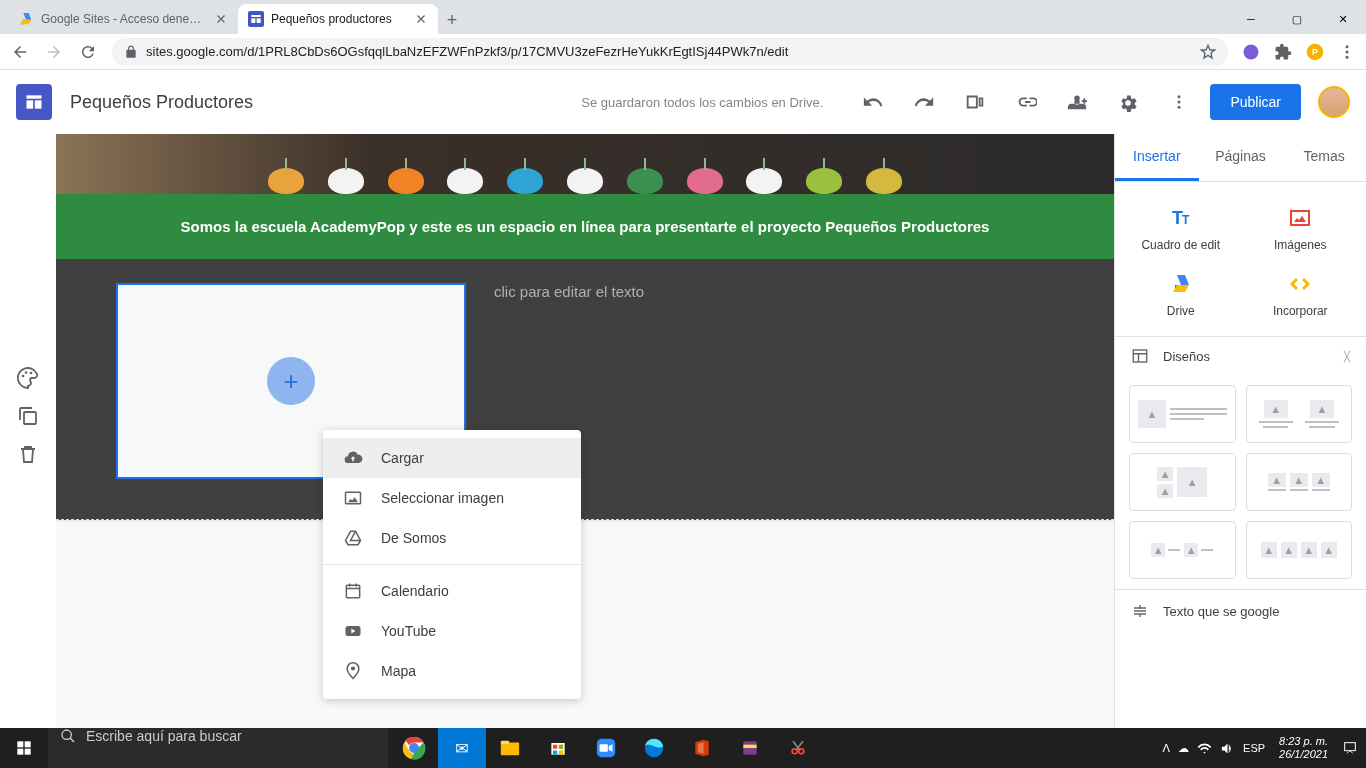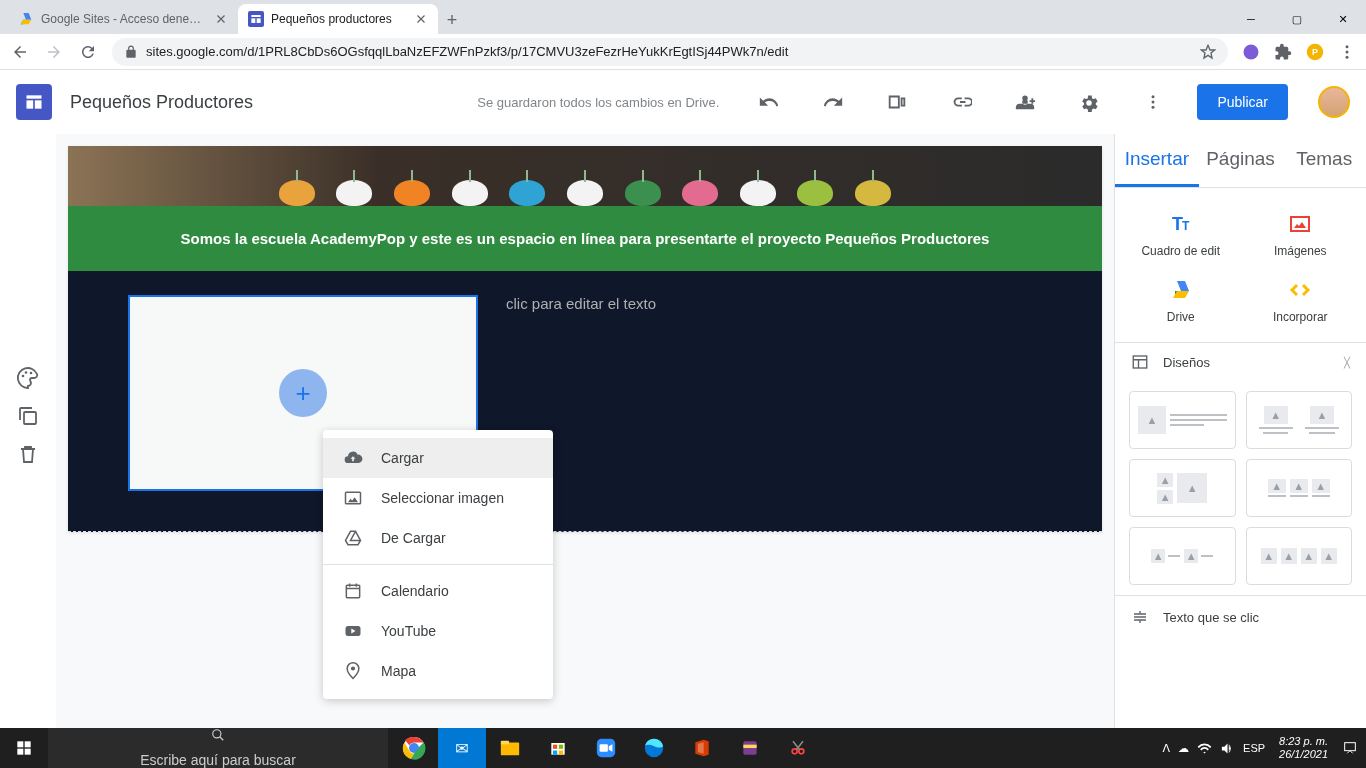--- a/index.html
+++ b/index.html
@@ -23,72 +23,72 @@
 .url-text { flex: 1; white-space: nowrap; overflow: hidden; }
 .lock-icon { color: #5f6368; }
 .ext-icons { display: flex; gap: 14px; align-items: center; }
 .ext-icon { width: 18px; height: 18px; }
 
 
 .app-header { height: 64px; display: flex; align-items: center; padding: 0 16px; gap: 18px; }
 .sites-logo { width: 36px; height: 36px; background: #4557c4; border-radius: 4px; display: flex; align-items: center; justify-content: center; }
 .app-title { font-size: 18px; color: #3c4043; font-weight: 400; }
 .save-status { font-size: 13px; color: #80868b; margin-left: auto; margin-right: 12px; }
-.header-actions { display: flex; gap: 24px; align-items: center; }
+.header-actions { display: flex; gap: 11px; align-items: center; }
 .header-icon { width: 40px; height: 40px; display: flex; align-items: center; justify-content: center; color: #5f6368; cursor: pointer; border-radius: 50%; }
 .publish-btn { background: #1a73e8; color: #fff; border: none; border-radius: 4px; padding: 0 20px; height: 36px; font-size: 14px; font-weight: 500; cursor: pointer; }
 .avatar { width: 32px; height: 32px; border-radius: 50%; border: 2px solid #f4b400; background: linear-gradient(#e8b79a, #d4a373); margin-left: 6px; }
 
 
 .main-layout { display: flex; height: calc(768px - 34px - 36px - 64px - 40px); }
 .left-rail { width: 56px; display: flex; flex-direction: column; align-items: center; padding-top: 232px; gap: 14px; }
 .rail-icon { width: 24px; height: 24px; color: #5f6368; cursor: pointer; }
 
 .canvas { flex: 1; background: #f8f9fa; padding: 0 0 20px 0; overflow: hidden; position: relative; }
-.page-content { background: #0f172a; margin: 12px; box-shadow: 0 1px 3px rgba(0,0,0,0.1); }
+.page-content { background: #404040; margin: 0; box-shadow: 0 1px 3px rgba(0,0,0,0.1); }
 .hero-strip { height: 60px; background: linear-gradient(90deg, #8b7355 0%, #3a2f28 30%, #2b2b2b 100%); position: relative; overflow: hidden; }
 .hero-shapes { position: absolute; bottom: 0; width: 100%; height: 40px; display: flex; justify-content: space-around; align-items: flex-end; padding: 0 200px; }
 .veg { width: 36px; height: 26px; border-radius: 50% 50% 45% 45%; position: relative; }
 .veg::after { content:''; position:absolute; top:-10px; left:50%; transform:translateX(-50%); width:2px; height:12px; background:#8fb88f; }
 .green-banner { background: #2e8b3f; color: #fff; padding: 24px 40px; text-align: center; font-size: 15px; font-weight: 600; }
 .content-row { display: flex; padding: 24px 60px 40px; gap: 28px; border-bottom: 1px dashed #dadce0; }
 .image-slot { width: 350px; height: 196px; border: 2px solid #1a73e8; background: #f7f9f8; position: relative; display: flex; align-items: center; justify-content: center; }
 .add-btn { width: 48px; height: 48px; border-radius: 50%; background: #8fb5ef; display: flex; align-items: center; justify-content: center; color: #1a73e8; font-size: 26px; cursor: pointer; }
 .text-col { flex: 1; }
 .text-title { font-size: 38px; color: #b8d4bf; font-weight: 400; line-height: 1.2; margin-bottom: 18px; }
 .text-body { font-size: 15px; color: #b0b0b0; }
 
 
-.dropdown { position: absolute; left: 267px; top: 296px; width: 230px; background: #fff; border-radius: 4px; box-shadow: 0 2px 10px rgba(0,0,0,0.2); padding: 8px 0; z-index: 100; }
+.dropdown { position: absolute; left: 267px; top: 296px; width: 258px; background: #fff; border-radius: 4px; box-shadow: 0 2px 10px rgba(0,0,0,0.2); padding: 8px 0; z-index: 100; }
 .dropdown-item { display: flex; align-items: center; gap: 18px; padding: 10px 20px; font-size: 14px; color: #3c4043; cursor: pointer; }
 .dropdown-item.hover { background: #eeeeee; }
 .dropdown-item .dd-icon { width: 20px; height: 20px; color: #5f6368; flex-shrink:0; }
 .dropdown-divider { height: 1px; background: #e0e0e0; margin: 6px 0; }
 
 
 .right-panel { width: 252px; border-left: 1px solid #e0e0e0; background: #fff; display: flex; flex-direction: column; }
 .rp-tabs { display: flex; border-bottom: 1px solid #e0e0e0; }
-.rp-tab { flex: 1; text-align: center; padding: 14px 0; font-size: 19px; color: #5f6368; cursor: pointer; border-bottom: 3px solid transparent; font-weight: 500; }
+.rp-tab { flex: 1; text-align: center; padding: 14px 0; font-size: 14px; color: #5f6368; cursor: pointer; border-bottom: 3px solid transparent; font-weight: 500; }
 .rp-tab.active { color: #1a73e8; border-bottom-color: #1a73e8; }
 .rp-grid { display: grid; grid-template-columns: 1fr 1fr; padding: 14px 6px 8px; }
 .rp-cell { display: flex; flex-direction: column; align-items: center; gap: 8px; padding: 10px 4px; cursor: pointer; }
 .rp-cell-icon { width: 24px; height: 24px; }
 .rp-cell-label { font-size: 12px; color: #3c4043; }
 .rp-section-header { display: flex; align-items: center; padding: 10px 16px; font-size: 13px; color: #3c4043; gap: 14px; border-top: 1px solid #e0e0e0; }
 .rp-layouts { display: grid; grid-template-columns: 1fr 1fr; gap: 10px; padding: 10px 14px; }
 .layout-card { height: 58px; border: 1px solid #dadce0; border-radius: 4px; display:flex; align-items:center; justify-content:center; gap:4px; padding: 8px; cursor:pointer; }
 .lc-img { background: #e8eaed; display:flex; align-items:center; justify-content:center; color:#9aa0a6; font-size:11px; }
 .lc-lines { display:flex; flex-direction:column; gap:3px; flex:1; }
 .lc-line { height:2px; background:#bdc1c6; }
 .rp-footer-item { display:flex; align-items:center; gap:14px; padding:12px 16px; font-size:13px; color:#3c4043; border-top:1px solid #e0e0e0; }
 
 
 .taskbar { position: absolute; bottom: 0; left: 0; right: 0; height: 40px; background: #1f1f1f; display: flex; align-items: center; color: #fff; }
 .start-btn { width: 48px; height: 40px; display: flex; align-items: center; justify-content: center; }
-.search-box { background: #2b2b2b; height: 40px; width: 340px; display: flex; align-items: center; padding: 0 12px; gap: 10px; font-size: 14px; color: #ccc; flex-direction: column; }
+.search-box { background: #2b2b2b; height: 40px; width: 340px; display: flex; padding: 0 12px; gap: 10px; font-size: 14px; color: #ccc; }
 .tb-icons { display: flex; height: 40px; margin-left: 2px; }
 .tb-icon { width: 48px; display: flex; align-items: center; justify-content: center; font-size: 16px; }
 .tray { margin-left: auto; display: flex; align-items: center; gap: 8px; padding-right: 8px; font-size: 11px; }
 .tray-time { text-align: right; line-height: 1.2; padding: 0 6px; font-style: italic; }
 
 svg { display: block; }
 </style>
 </head>
 <body>
 
@@ -277,21 +277,21 @@
         <svg class="dd-icon" viewBox="0 0 24 24">
             <rect fill="none" stroke="#5f6368" stroke-width="1.8" x="3" y="5" width="18" height="14" rx="1"></rect>
             <path fill="#5f6368" d="M6 17l3-4 2 2 3-4 4 6z"></path>
           </svg>
         <span>Seleccionar imagen</span>
       </div>
       <div class="dropdown-item">
         <svg class="dd-icon" viewBox="0 0 24 24">
             <path fill="none" stroke="#5f6368" stroke-width="1.8" d="M9 4h6l6 11-3 5H6l-3-5z M9 4L3 15 M15 4l-6 11h12"></path>
           </svg>
-        <span>De Cargar</span>
+        <span>De Somos</span>
       </div>
       <div class="dropdown-divider"></div>
       <div class="dropdown-item">
         <svg class="dd-icon" viewBox="0 0 24 24">
             <rect fill="none" stroke="#5f6368" stroke-width="1.8" x="4" y="5" width="16" height="15" rx="1"></rect>
             <path stroke="#5f6368" stroke-width="1.8" d="M4 9h16M8 3v4M16 3v4"></path>
           </svg>
         <span>Calendario</span>
       </div>
       <div class="dropdown-item">
@@ -411,21 +411,21 @@
           <div class="lc-img" style="width:16px;height:16px">▲</div>
           <div class="lc-img" style="width:16px;height:16px">▲</div>
           <div class="lc-img" style="width:16px;height:16px">▲</div>
           <div class="lc-img" style="width:16px;height:16px">▲</div>
         </div>
     </div>
     <div class="rp-footer-item">
       <svg width="18" height="18" viewBox="0 0 24 24">
           <path stroke="#5f6368" stroke-width="1.8" fill="none" d="M4 8h16M4 12h16M4 16h16M12 4v4M12 20v-4"></path>
         </svg>
-      <span>Texto que se clic</span>
+      <span>Texto que se google</span>
     </div>
   </div>
 </div>
 
 <div class="taskbar">
   <div class="start-btn">
       <svg width="16" height="16" viewBox="0 0 24 24">
         <rect fill="#fff" x="2" y="2" width="9" height="9"></rect>
         <rect fill="#fff" x="13" y="2" width="9" height="9"></rect>
         <rect fill="#fff" x="2" y="13" width="9" height="9"></rect>

